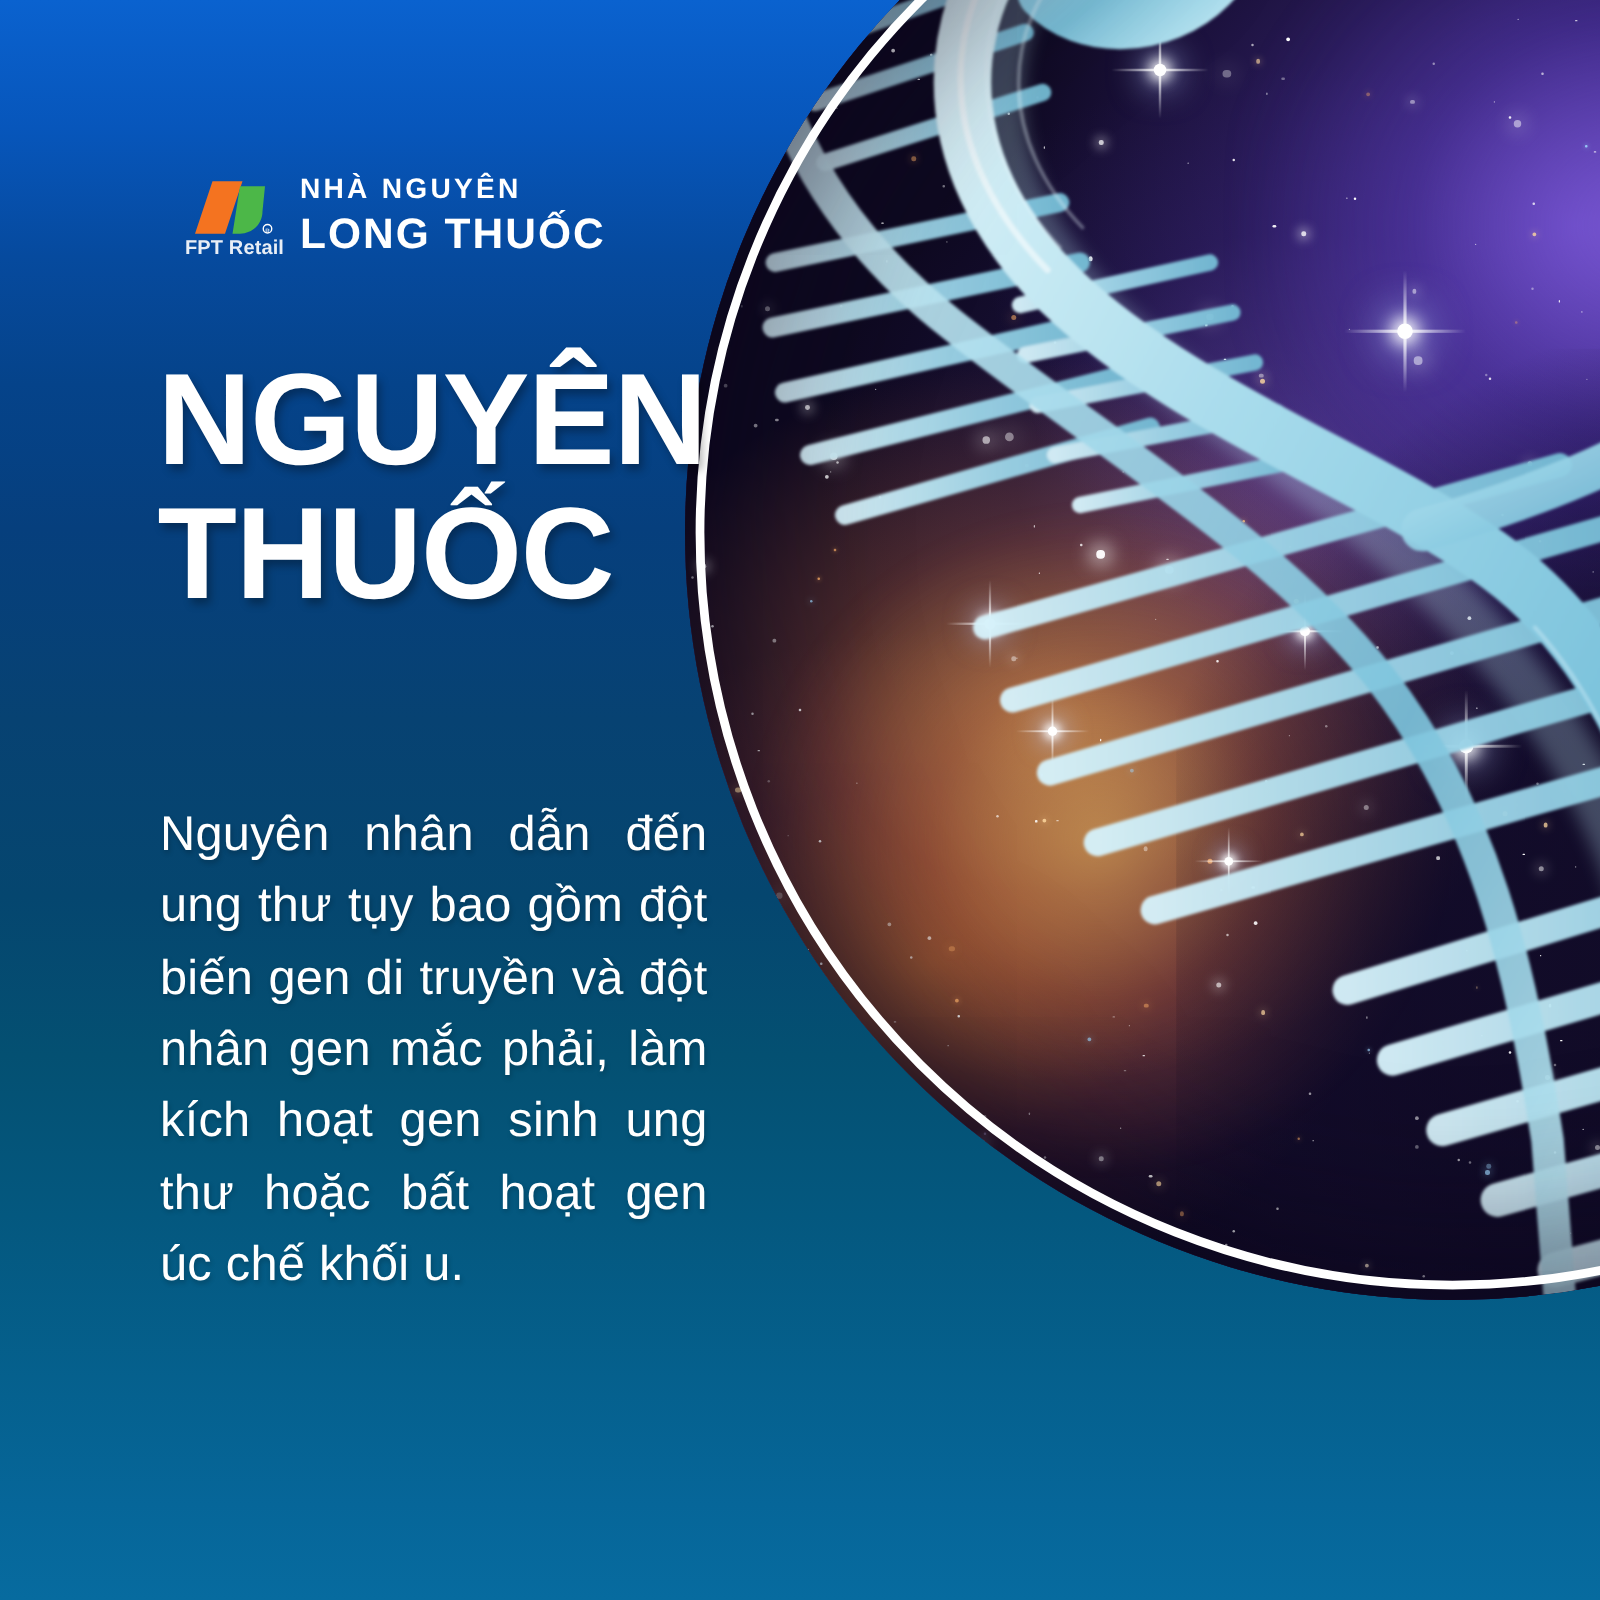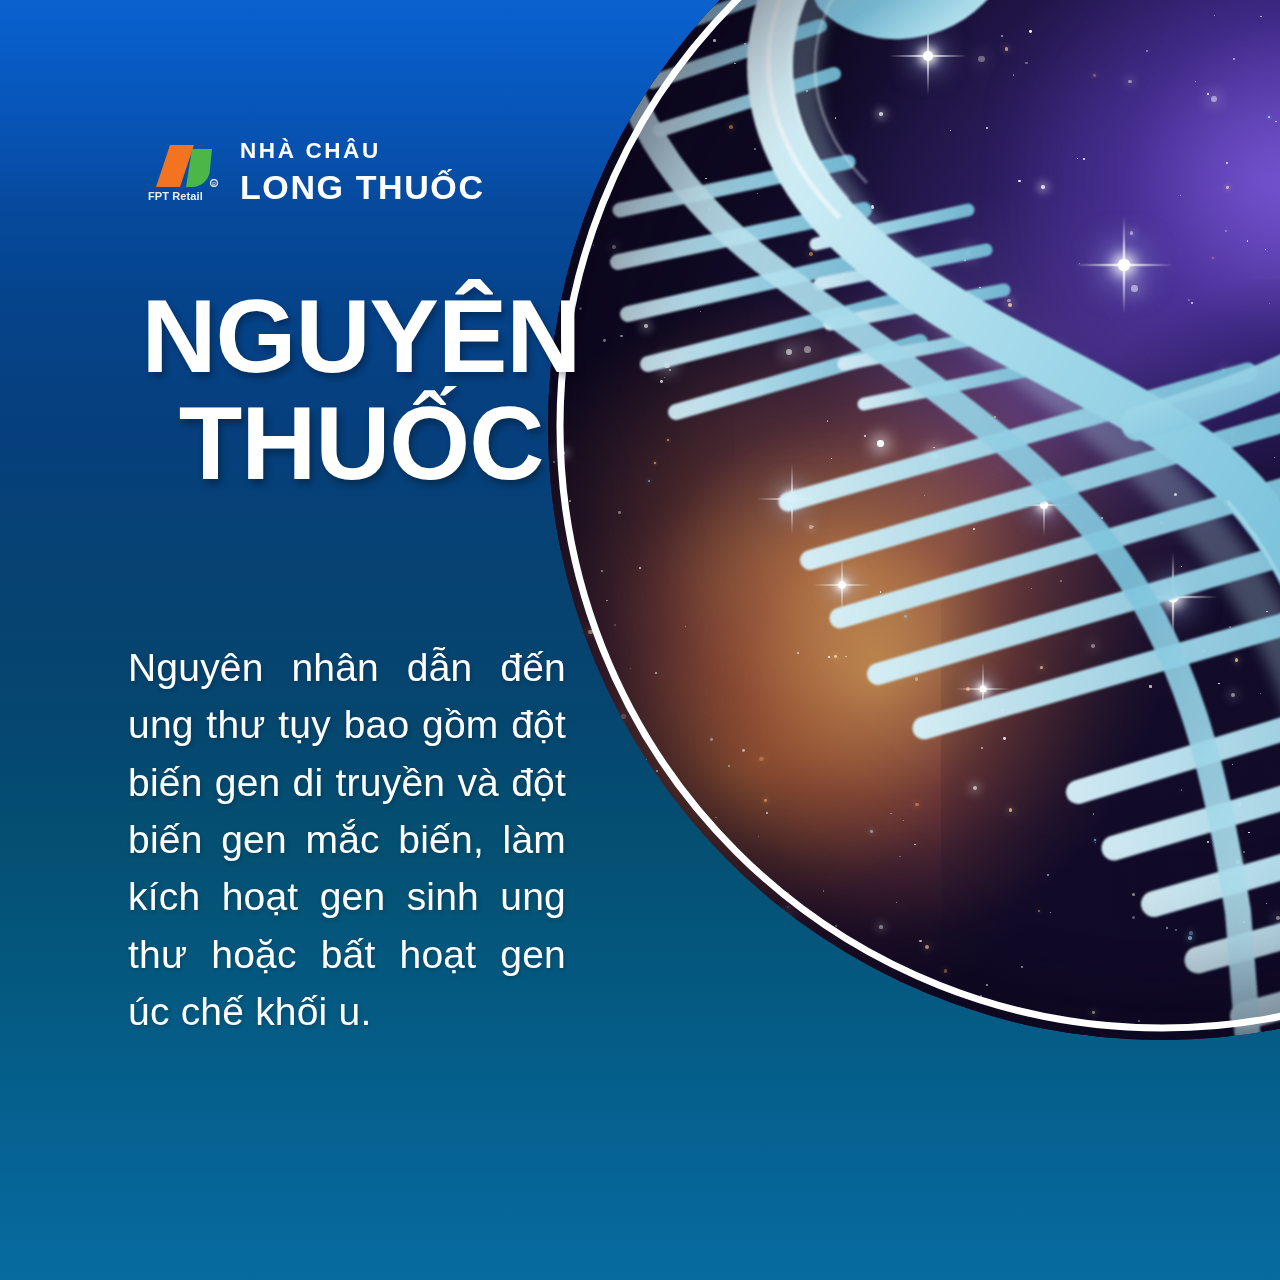--- a/index.html
+++ b/index.html
@@ -78,30 +78,30 @@
 
   
   .arc-wrap{position:absolute;left:0;top:0;width:1280px;height:1280px;pointer-events:none;}
 
   
   .brand{position:absolute;left:148px;top:140px;display:flex;align-items:center;gap:14px;}
   .brand-mark{position:relative;width:72px;height:58px;flex:0 0 auto;}
   .brand-mark svg{display:block;}
   .brand-sub{
     position:absolute;left:0;top:47px;width:92px;color:#e8eef6;
-    font-size:11px;font-weight:700;letter-spacing:.1px;white-space:nowrap;
+    font-size:16px;font-weight:700;letter-spacing:.1px;white-space:nowrap;
   }
   .brand-words{display:flex;flex-direction:column;line-height:1;margin-left:6px;}
   .bw1{color:#ffffff;font-size:22.5px;font-weight:700;letter-spacing:2.6px;}
   .bw2{color:#ffffff;font-size:34px;font-weight:800;letter-spacing:1.6px;margin-top:7px;}
 
   .headline{
     position:absolute;left:126px;top:286px;width:470px;
     color:#ffffff;font-weight:800;font-size:104px;line-height:.97;
-    letter-spacing:-1px;text-align:center;
+    letter-spacing:-1px;
     text-shadow:3px 5px 7px rgba(0,0,0,.30);
   }
   .headline .l1{display:block;}
   .headline .l2{display:block;margin-top:6px;}
 
   .body-copy{
     position:absolute;left:128px;top:600px;width:438px;
     color:#ffffff;font-size:39px;line-height:1.47;font-weight:400;
     text-align:justify;text-align-last:left;
     letter-spacing:.2px;
@@ -505,25 +505,25 @@
     <div class="brand-mark">
       <svg width="72" height="58" viewBox="0 0 72 58" xmlns="http://www.w3.org/2000/svg">
         <path d="M22 2 L46 2 L32 44 L8 44 Z" fill="#f47320"></path>
         <path d="M44 6 L64 6 L62 26 C62 36, 54 44, 44 44 L38 44 Z" fill="#4cb748"></path>
         <circle cx="66" cy="40" r="3.4" fill="none" stroke="#ffffff" stroke-width="1.1"></circle>
         <text x="66" y="43" font-family="Liberation Sans, sans-serif" font-size="5" fill="#ffffff" text-anchor="middle">R</text>
       </svg>
       <span class="brand-sub">FPT Retail</span>
     </div>
     <div class="brand-words">
-      <span class="bw1">NHÀ CHÂU</span>
+      <span class="bw1">NHÀ NGUYÊN</span>
       <span class="bw2">LONG THUỐC</span>
     </div>
   </div>
 
   <div class="headline">
     <span class="l1">NGUYÊN</span>
     <span class="l2">THUỐC</span>
   </div>
 
-  <p class="body-copy">Nguyên nhân dẫn đến ung thư tụy bao gồm đột biến gen di truyền và đột biến gen mắc biến, làm kích hoạt gen sinh ung thư hoặc bất hoạt gen úc chế khối u.</p>
+  <p class="body-copy">Nguyên nhân dẫn đến ung thư tụy bao gồm đột biến gen di truyền và đột nhân gen mắc phải, làm kích hoạt gen sinh ung thư hoặc bất hoạt gen úc chế khối u.</p>
 
 </div>
 
 </body></html>

